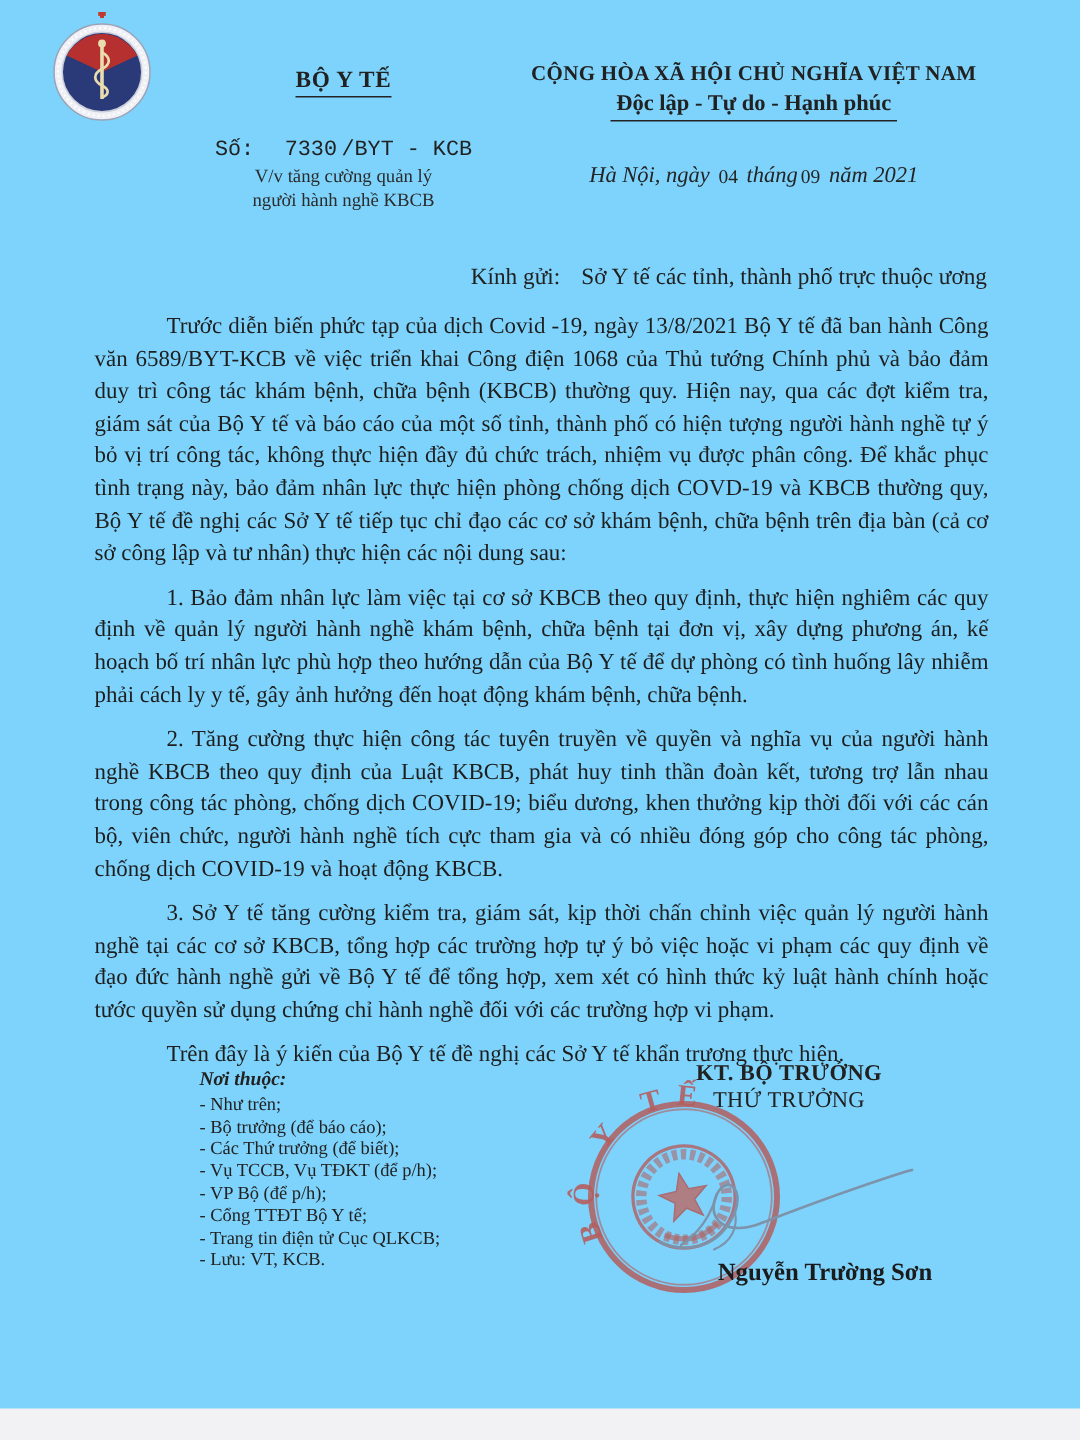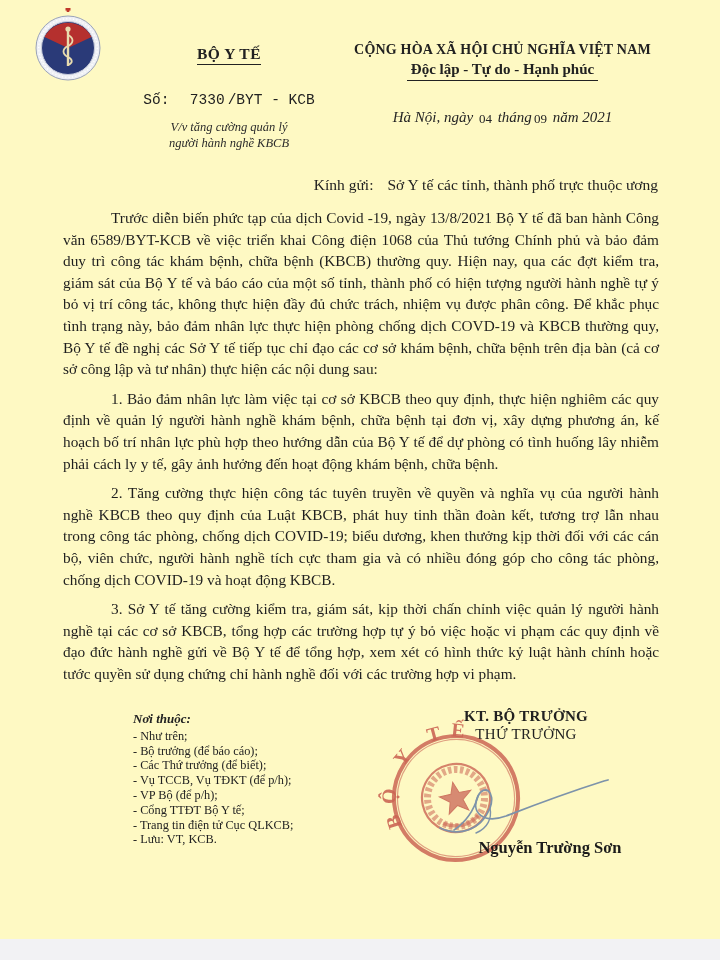--- a/index.html
+++ b/index.html
@@ -1,30 +1,30 @@
 <!DOCTYPE html>
 <html><head>
 <meta charset="utf-8">
 <style>
   * { margin:0; padding:0; box-sizing:border-box; }
   html,body { background:#e8e8e8; }
   .page {
     position:relative; width:720px; height:960px; margin:0 auto;
-    background:#fef9c3; overflow:hidden;
+    background:#7dd3fc; overflow:hidden;
     font-family:"Liberation Serif","DejaVu Serif",serif;
     color:#212121;
   }
   
   .logo { position:absolute; left:33px; top:8px; }
   .issuer-col { position:absolute; left:118px; top:45px; width:222px; text-align:center; }
   .issuer-name { font-weight:bold; font-size:15.5px; display:inline-block;
                  border-bottom:1.5px solid #222; padding-bottom:1px; letter-spacing:.5px; }
   .ref-line { margin-top:27px; font-size:14.5px; white-space:nowrap;font-family:Liberation Mono, monospace; }
   .ref-number { padding:0 3px; }
-  .subject { font-size:12.5px; line-height:15.5px; margin-top:12px; color:#2b2b2b;font-style:italic; }
+  .subject { font-size:12.5px; line-height:15.5px; margin-top:2px; color:#2b2b2b; }
   .national-col { position:absolute; left:335px; top:42px; width:335px; text-align:center; }
   .national-1 { font-weight:bold; font-size:14px; letter-spacing:.2px; }
   .national-2 { font-weight:bold; font-size:15px; display:inline-block; margin-top:3px;
                 border-bottom:1.5px solid #222; padding:0 4px 2px 4px; }
   .dateline { margin-top:28px; font-style:italic; font-size:15px; color:#242424; }
   .date-num { font-style:normal; font-size:13px; position:relative; top:1px; padding:0 2px; }
   
   .salutation { position:absolute; left:63px; top:176px; width:595px; text-align:right;
                 font-size:15.5px; padding-left:18px; }
   .salutation .lbl { margin-right:14px; }
@@ -81,20 +81,21 @@
 
   <div class="salutation">
     <span class="lbl">Kính gửi:</span><span>Sở Y tế các tỉnh, thành phố trực thuộc ương</span>
   </div>
 
   <div class="body-text">
     <p>Trước diễn biến phức tạp của dịch Covid -19, ngày 13/8/2021 Bộ Y tế đã ban hành Công văn 6589/BYT-KCB về việc triển khai Công điện 1068 của Thủ tướng Chính phủ và bảo đảm duy trì công tác khám bệnh, chữa bệnh (KBCB) thường quy. Hiện nay, qua các đợt kiểm tra, giám sát của Bộ Y tế và báo cáo của một số tỉnh, thành phố có hiện tượng người hành nghề tự ý bỏ vị trí công tác, không thực hiện đầy đủ chức trách, nhiệm vụ được phân công. Để khắc phục tình trạng này, bảo đảm nhân lực thực hiện phòng chống dịch COVD-19 và KBCB thường quy, Bộ Y tế đề nghị các Sở Y tế tiếp tục chỉ đạo các cơ sở khám bệnh, chữa bệnh trên địa bàn (cả cơ sở công lập và tư nhân) thực hiện các nội dung sau:</p>
     <p>1. Bảo đảm nhân lực làm việc tại cơ sở KBCB theo quy định, thực hiện nghiêm các quy định về quản lý người hành nghề khám bệnh, chữa bệnh tại đơn vị, xây dựng phương án, kế hoạch bố trí nhân lực phù hợp theo hướng dẫn của Bộ Y tế để dự phòng có tình huống lây nhiễm phải cách ly y tế, gây ảnh hưởng đến hoạt động khám bệnh, chữa bệnh.</p>
     <p>2. Tăng cường thực hiện công tác tuyên truyền về quyền và nghĩa vụ của người hành nghề KBCB theo quy định của Luật KBCB, phát huy tinh thần đoàn kết, tương trợ lẫn nhau trong công tác phòng, chống dịch COVID-19; biểu dương, khen thưởng kịp thời đối với các cán bộ, viên chức, người hành nghề tích cực tham gia và có nhiều đóng góp cho công tác phòng, chống dịch COVID-19 và hoạt động KBCB.</p>
     <p>3. Sở Y tế tăng cường kiểm tra, giám sát, kịp thời chấn chỉnh việc quản lý người hành nghề tại các cơ sở KBCB, tổng hợp các trường hợp tự ý bỏ việc hoặc vi phạm các quy định về đạo đức hành nghề gửi về Bộ Y tế để tổng hợp, xem xét có hình thức kỷ luật hành chính hoặc tước quyền sử dụng chứng chỉ hành nghề đối với các trường hợp vi phạm.</p>
+    <p class="closing">Trên đây là ý kiến của Bộ Y tế đề nghị các Sở Y tế khẩn trương thực hiện.</p>
   </div>
 
   <div class="recipients">
     <div class="title">Nơi thuộc:</div>
     <div>- Như trên;</div>
     <div>- Bộ trưởng (để báo cáo);</div>
     <div>- Các Thứ trưởng (để biết);</div>
     <div>- Vụ TCCB, Vụ TĐKT (để p/h);</div>
     <div>- VP Bộ (để p/h);</div>
     <div>- Cổng TTĐT Bộ Y tế;</div>

